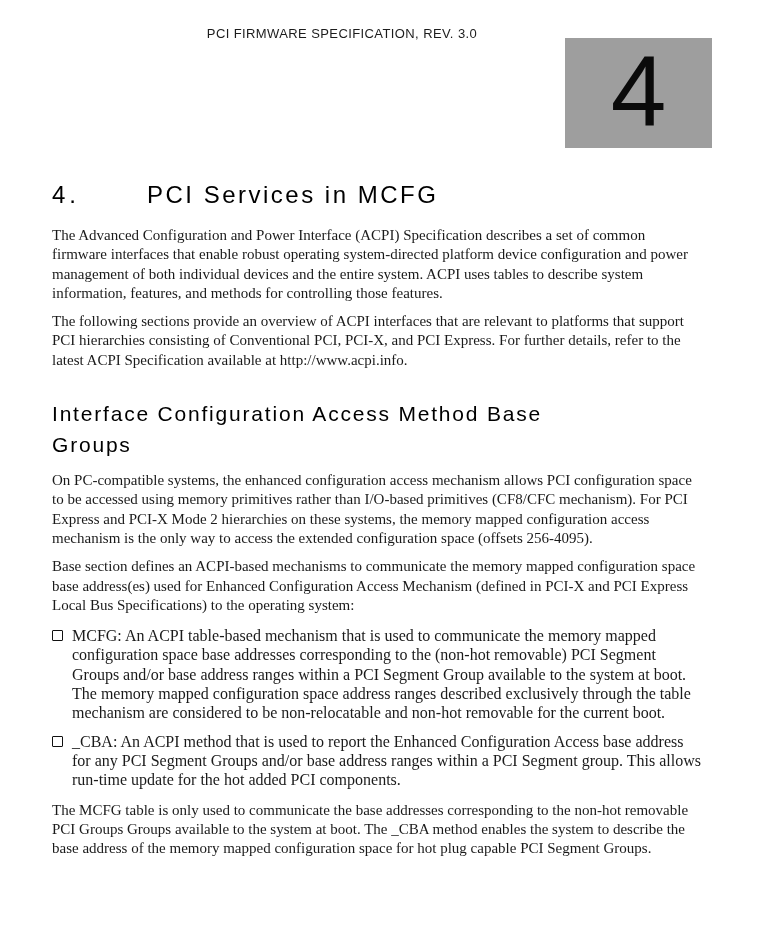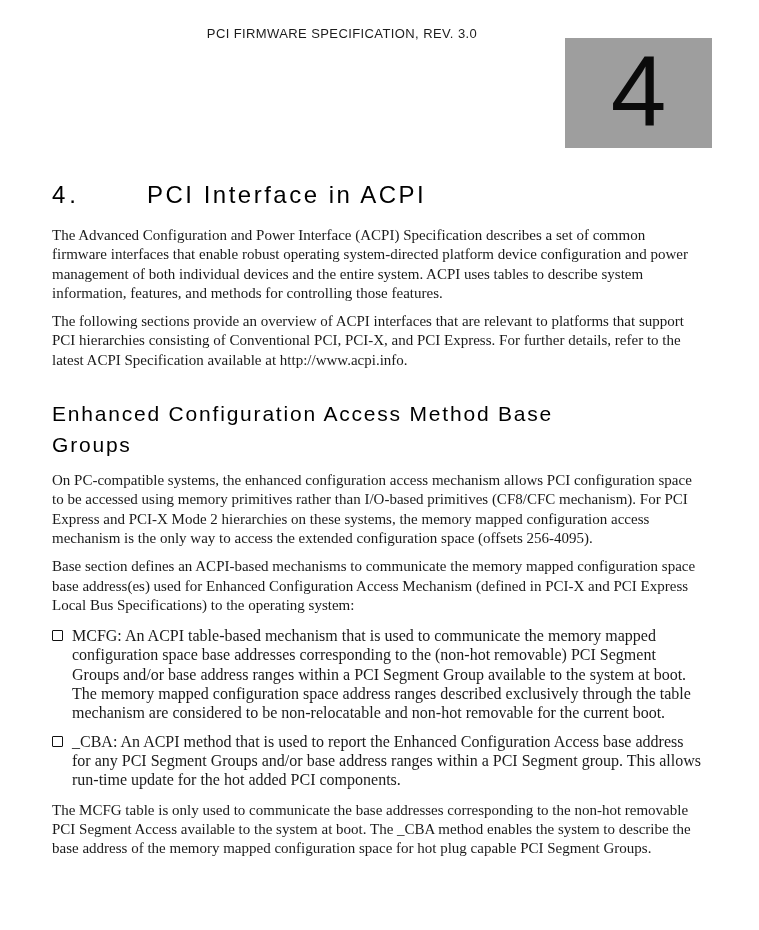--- a/index.html
+++ b/index.html
@@ -110,45 +110,45 @@
   <div class="running-header">PCI FIRMWARE SPECIFICATION, REV. 3.0</div>
 
   <div class="chapter-box">
     <span class="big-num">4</span>
   </div>
 
   <div class="content">
 
     <h1 class="chapter-heading">
       <span class="h-num">4.</span>
-      <span class="h-text">PCI Interface in ACPI</span>
+      <span class="h-text">PCI Services in MCFG</span>
     </h1>
 
     <p class="body-para">The Advanced Configuration and Power Interface (ACPI) Specification describes a set of common firmware interfaces that enable robust operating system-directed platform device configuration and power management of both individual devices and the entire system.  ACPI uses tables to describe system information, features, and methods for controlling those features.</p>
 
     <p class="body-para">The following sections provide an overview of ACPI interfaces that are relevant to platforms that support PCI hierarchies consisting of Conventional PCI, PCI-X, and PCI Express.  For further details, refer to the latest ACPI Specification available at http://www.acpi.info.</p>
 
     <h2 class="section-heading">
       <span class="h-text">
-        <span>Enhanced Configuration Access Method Base</span><br>
+        <span>Interface Configuration Access Method Base</span><br>
         <span>Groups</span>
       </span>
     </h2>
 
     <p class="body-para">On PC-compatible systems, the enhanced configuration access mechanism allows PCI configuration space to be accessed using memory primitives rather than I/O-based primitives (CF8/CFC mechanism).  For PCI Express and PCI-X Mode 2 hierarchies on these systems, the memory mapped configuration access mechanism is the only way to access the extended configuration space (offsets 256-4095).</p>
 
     <p class="body-para">Base section defines an ACPI-based mechanisms to communicate the memory mapped configuration space base address(es) used for Enhanced Configuration Access Mechanism (defined in PCI-X and PCI Express Local Bus Specifications) to the operating system:</p>
 
     <ul class="bullet-list">
       <li>
         <span class="square-marker"></span>
         <span>MCFG:  An ACPI table-based mechanism that is used to communicate the memory mapped configuration space base addresses corresponding to the (non-hot removable) PCI Segment Groups and/or base address ranges within a PCI Segment Group available to the system at boot. The memory mapped configuration space address ranges described exclusively through the table mechanism are considered to be non-relocatable and non-hot removable for the current boot.</span>
       </li>
       <li>
         <span class="square-marker"></span>
         <span>_CBA:  An ACPI method that is used to report the Enhanced Configuration Access base address for any PCI Segment Groups and/or base address ranges within a PCI Segment group. This allows run-time update for the hot added PCI components.</span>
       </li>
     </ul>
 
-    <p class="body-para">The MCFG table is only used to communicate the base addresses corresponding to the non-hot removable PCI Segment Access available to the system at boot.  The _CBA method enables the system to describe the base address of the memory mapped configuration space for hot plug capable PCI Segment Groups.</p>
+    <p class="body-para">The MCFG table is only used to communicate the base addresses corresponding to the non-hot removable PCI Groups Groups available to the system at boot.  The _CBA method enables the system to describe the base address of the memory mapped configuration space for hot plug capable PCI Segment Groups.</p>
 
   </div>
 </div>
 
 </body></html>

